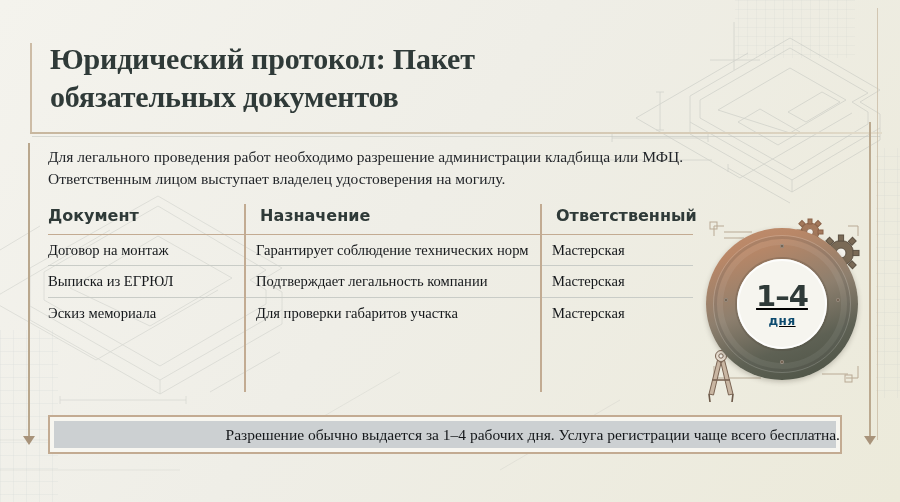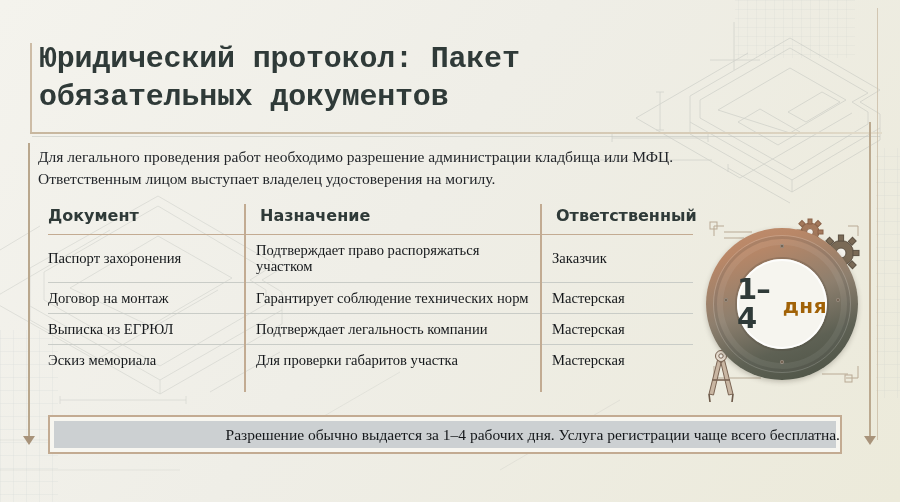--- a/index.html
+++ b/index.html
@@ -50,31 +50,31 @@
     background:#b9a78d;
   }
   .arrow-bodyleft{
     position:absolute;left:23px;top:436px;width:0;height:0;
     border-left:6px solid transparent;border-right:6px solid transparent;
     border-top:9px solid #a8937a;
   }
 
   
   .title{
-    position:absolute;left:39px;top:40px;width:560px;
-    font-family:Liberation Mono, monospace;
+    position:absolute;left:50px;top:40px;width:560px;
+    font-family:Liberation Serif, serif;
     font-weight:bold;
     font-size:30px;line-height:1.28;
     color:#2f3a38;
     letter-spacing:-0.2px;
   }
 
   
   .intro{
-    position:absolute;left:38px;top:146px;width:810px;
+    position:absolute;left:48px;top:146px;width:810px;
     font-size:15.5px;line-height:1.45;color:#23262a;
   }
 
   
   .table{
     position:absolute;left:48px;top:202px;width:645px;
   }
   table{border-collapse:collapse;width:645px;table-layout:fixed;}
   col.c1{width:196px;}
   col.c2{width:296px;}
@@ -110,29 +110,29 @@
   .ring::after{
     content:"";position:absolute;left:7px;top:7px;right:7px;bottom:7px;
     border-radius:50%;
     border:1px solid rgba(255,255,255,.18);
     box-shadow:inset 0 0 0 3px rgba(0,0,0,.10), inset 0 0 0 9px rgba(255,255,255,.07);
   }
   .ring-inner{
     position:absolute;left:31px;top:31px;width:90px;height:90px;border-radius:50%;
     background:#f6f5ef;
     box-shadow:inset 0 0 0 2px rgba(255,255,255,.8), 0 0 0 2px rgba(80,70,60,.25);
-    display:flex;flex-direction:row;align-items:center;justify-content:center;
+    display:flex;flex-direction:column;align-items:center;justify-content:center;text-decoration:underline;
   }
   .ring-big{
     font-family:"DejaVu Sans", sans-serif;font-weight:bold;
     font-size:29px;color:#2f3a38;line-height:1;letter-spacing:-1px;
   }
   .ring-small{
     font-family:"DejaVu Sans", sans-serif;font-weight:bold;
-    font-size:20px;color:#a16207;line-height:1;margin-top:4px;letter-spacing:.5px;
+    font-size:12px;color:#0c4a6e;line-height:1;margin-top:4px;letter-spacing:.5px;
   }
   .bolt{position:absolute;width:4px;height:4px;border-radius:50%;
         background:#6b5a48;box-shadow:inset 0 0 0 1px rgba(255,255,255,.3);}
 
   
   .banner{
     position:absolute;left:48px;top:415px;width:790px;height:35px;
     border:2px solid #c3ab92;background:#f7f6f0;
     display:flex;align-items:center;
   }
@@ -298,25 +298,20 @@
         </colgroup>
       <thead>
         <tr>
           <th class="h1">Документ</th>
           <th class="h2">Назначение</th>
           <th class="h3">Ответственный</th>
         </tr>
       </thead>
       <tbody>
         <tr>
-          <td class="c1">Паспорт захоронения</td>
-          <td class="c2">Подтверждает право распоряжаться участком</td>
-          <td class="c3">Заказчик</td>
-        </tr>
-        <tr>
           <td class="c1">Договор на монтаж</td>
           <td class="c2">Гарантирует соблюдение технических норм</td>
           <td class="c3">Мастерская</td>
         </tr>
         <tr>
           <td class="c1">Выписка из ЕГРЮЛ</td>
           <td class="c2">Подтверждает легальность компании</td>
           <td class="c3">Мастерская</td>
         </tr>
         <tr>

